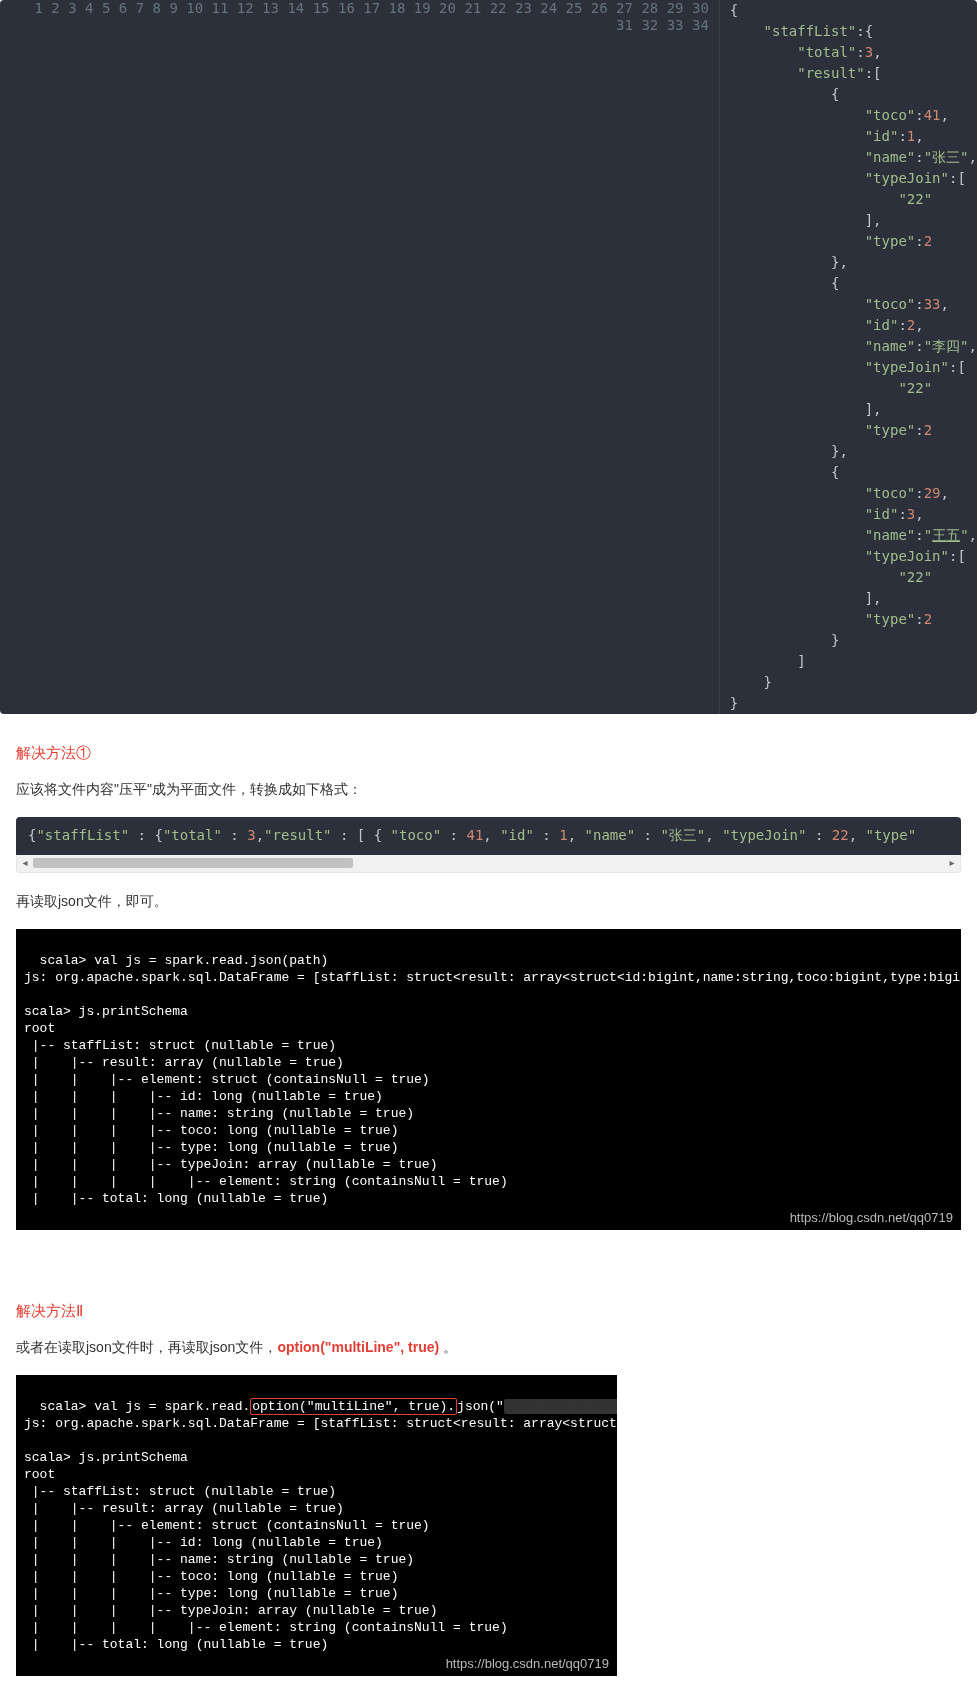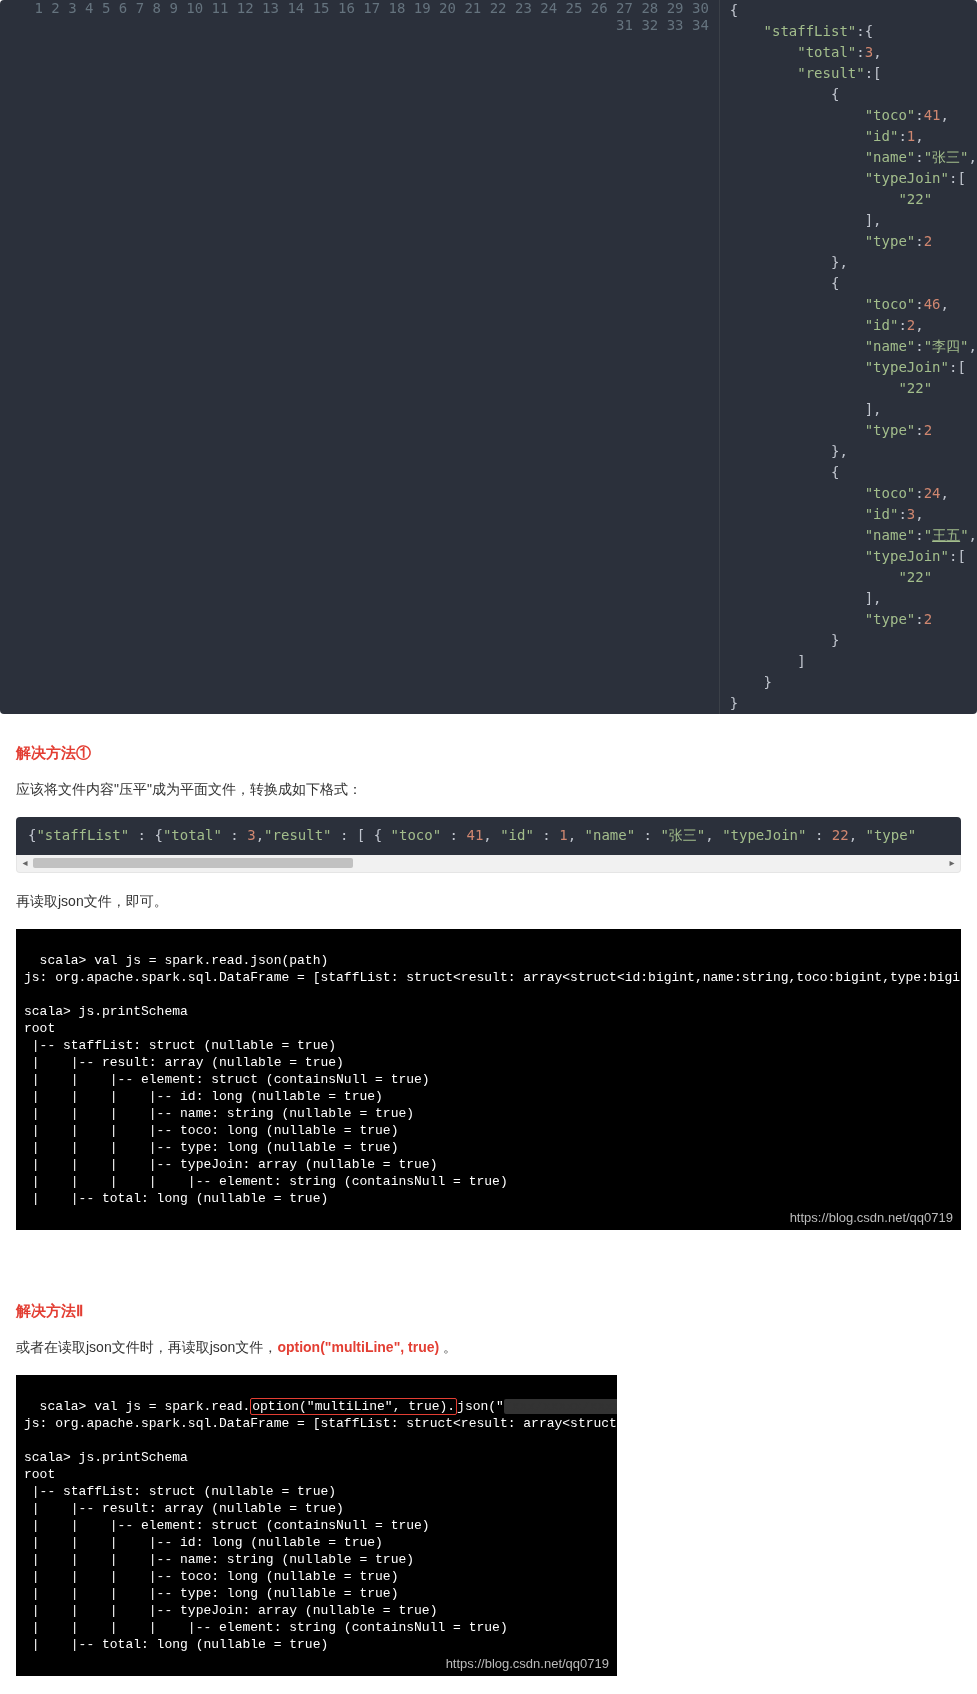--- a/index.html
+++ b/index.html
@@ -9,21 +9,21 @@
   .code-block table { border-collapse: collapse; width: 100%; }
   .code-block td.gutter { text-align: right; color: #65737e; padding: 0 10px 0 10px; border-right: 1px solid #3b4048; user-select: none; vertical-align: top; font-family: Consolas, monospace; font-size: 14px; line-height: 17px; }
   .code-block td.code { padding: 0 0 0 10px; font-family: Consolas, monospace; font-size: 14px; line-height: 21px; white-space: pre; }
   
   .tok-punct { color: #c0c5ce; }
   .tok-key { color: #a3be8c; }
   .tok-num { color: #d08770; }
   .tok-str { color: #a3be8c; }
   .tok-underline { text-decoration: underline; margin-top: 30px; }
   
-  .heading-red { color: #e33e33; font-weight: bold; font-size: 15px; margin: 30px 0 18px 16px; }
+  .heading-red { color: #e33e33; font-weight: normal; font-size: 15px; margin: 30px 0 18px 16px; }
   .para { margin: 0 0 18px 16px; }
   .inline-red { color: #e33e33; font-weight: bold; }
   
   .flat-block { background: #2b303b; color: #c0c5ce; padding: 10px 12px; font-family: Consolas, monospace; font-size: 14px; white-space: nowrap; overflow-x: hidden; border-radius: 4px 4px 0 0; margin: 0 16px; }
   .scrollbar-fake { height: 18px; background: #f1f1f1; border: 1px solid #e5e5e5; border-top: none; margin: 0 16px 20px 16px; position: relative; border-radius: 0 0 4px 4px; }
   .scrollbar-thumb { position: absolute; left: 16px; top: 3px; height: 10px; width: 320px; background: #c1c1c1; border-radius: 2px; }
   .scrollbar-arrow { position: absolute; top: 0; width: 16px; height: 16px; text-align: center; font-size: 10px; color: #666; line-height: 16px; }
   .scrollbar-arrow.left { left: 0; }
   .scrollbar-arrow.right { right: 0; }
   
@@ -82,30 +82,30 @@
             <span class="tok-punct">{</span>
                 <span class="tok-key">"toco"</span><span class="tok-punct">:</span><span class="tok-num">41</span><span class="tok-punct">,</span>
                 <span class="tok-key">"id"</span><span class="tok-punct">:</span><span class="tok-num">1</span><span class="tok-punct">,</span>
                 <span class="tok-key">"name"</span><span class="tok-punct">:</span><span class="tok-str">"张三"</span><span class="tok-punct">,</span>
                 <span class="tok-key">"typeJoin"</span><span class="tok-punct">:[</span>
                     <span class="tok-str">"22"</span>
                 <span class="tok-punct">],</span>
                 <span class="tok-key">"type"</span><span class="tok-punct">:</span><span class="tok-num">2</span>
             <span class="tok-punct">},</span>
             <span class="tok-punct">{</span>
-                <span class="tok-key">"toco"</span><span class="tok-punct">:</span><span class="tok-num">46</span><span class="tok-punct">,</span>
+                <span class="tok-key">"toco"</span><span class="tok-punct">:</span><span class="tok-num">33</span><span class="tok-punct">,</span>
                 <span class="tok-key">"id"</span><span class="tok-punct">:</span><span class="tok-num">2</span><span class="tok-punct">,</span>
                 <span class="tok-key">"name"</span><span class="tok-punct">:</span><span class="tok-str">"李四"</span><span class="tok-punct">,</span>
                 <span class="tok-key">"typeJoin"</span><span class="tok-punct">:[</span>
                     <span class="tok-str">"22"</span>
                 <span class="tok-punct">],</span>
                 <span class="tok-key">"type"</span><span class="tok-punct">:</span><span class="tok-num">2</span>
             <span class="tok-punct">},</span>
             <span class="tok-punct">{</span>
-                <span class="tok-key">"toco"</span><span class="tok-punct">:</span><span class="tok-num">24</span><span class="tok-punct">,</span>
+                <span class="tok-key">"toco"</span><span class="tok-punct">:</span><span class="tok-num">29</span><span class="tok-punct">,</span>
                 <span class="tok-key">"id"</span><span class="tok-punct">:</span><span class="tok-num">3</span><span class="tok-punct">,</span>
                 <span class="tok-key">"name"</span><span class="tok-punct">:</span><span class="tok-str">"<span class="tok-underline">王五</span>"</span><span class="tok-punct">,</span>
                 <span class="tok-key">"typeJoin"</span><span class="tok-punct">:[</span>
                     <span class="tok-str">"22"</span>
                 <span class="tok-punct">],</span>
                 <span class="tok-key">"type"</span><span class="tok-punct">:</span><span class="tok-num">2</span>
             <span class="tok-punct">}</span>
         <span class="tok-punct">]</span>
     <span class="tok-punct">}</span>
 <span class="tok-punct">}</span></td>

